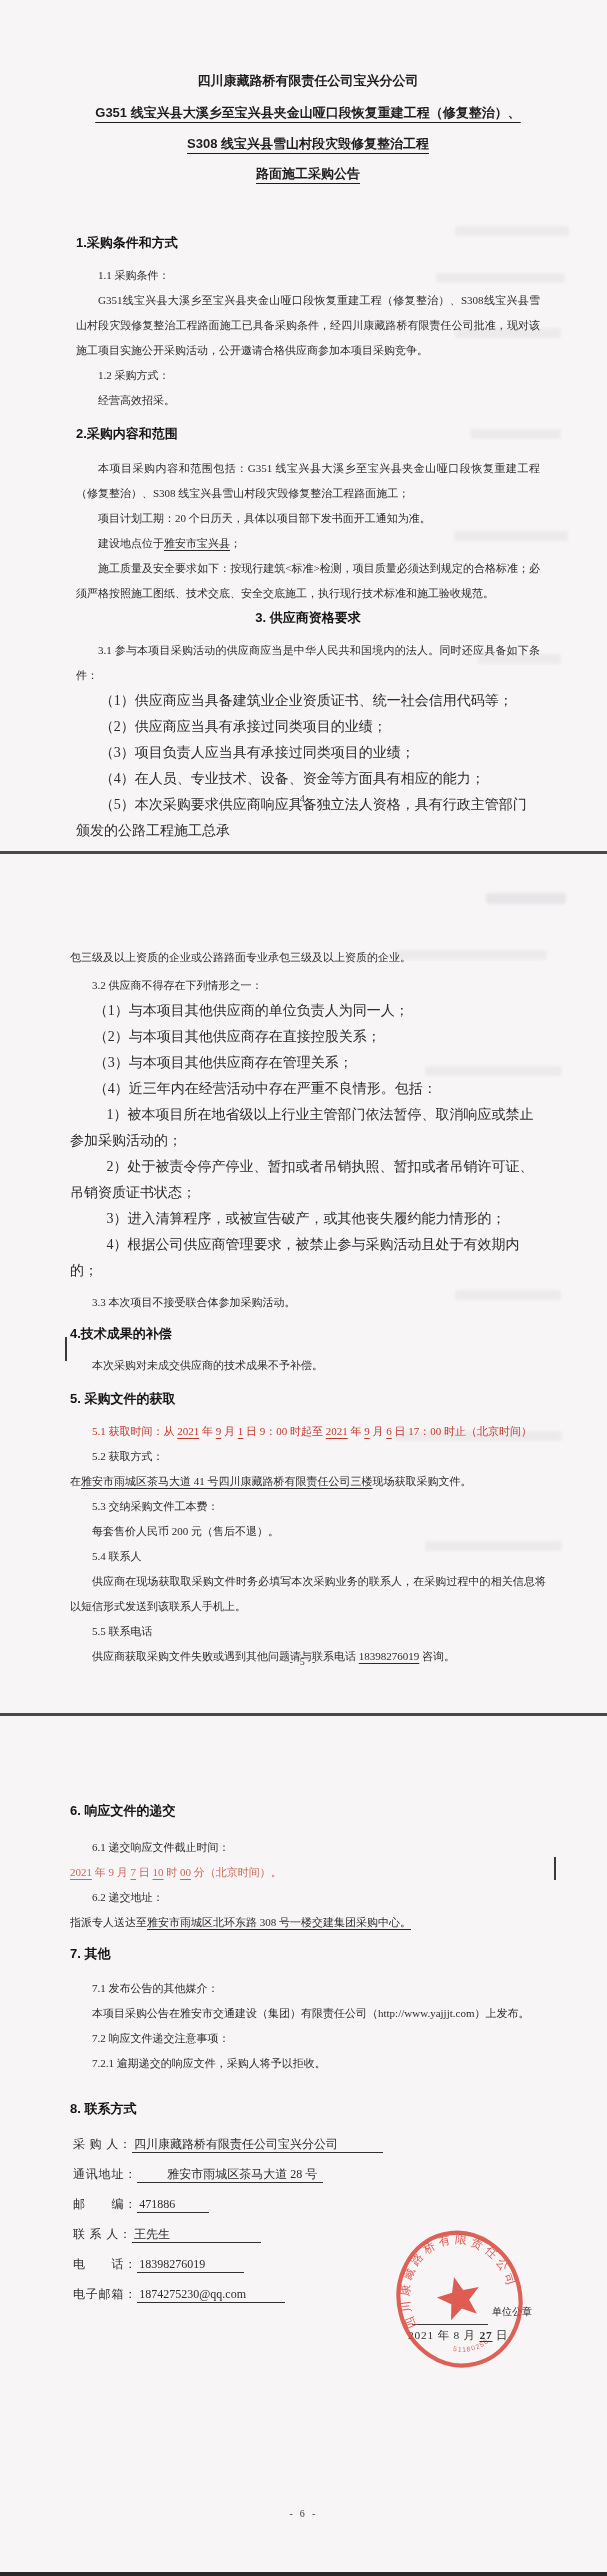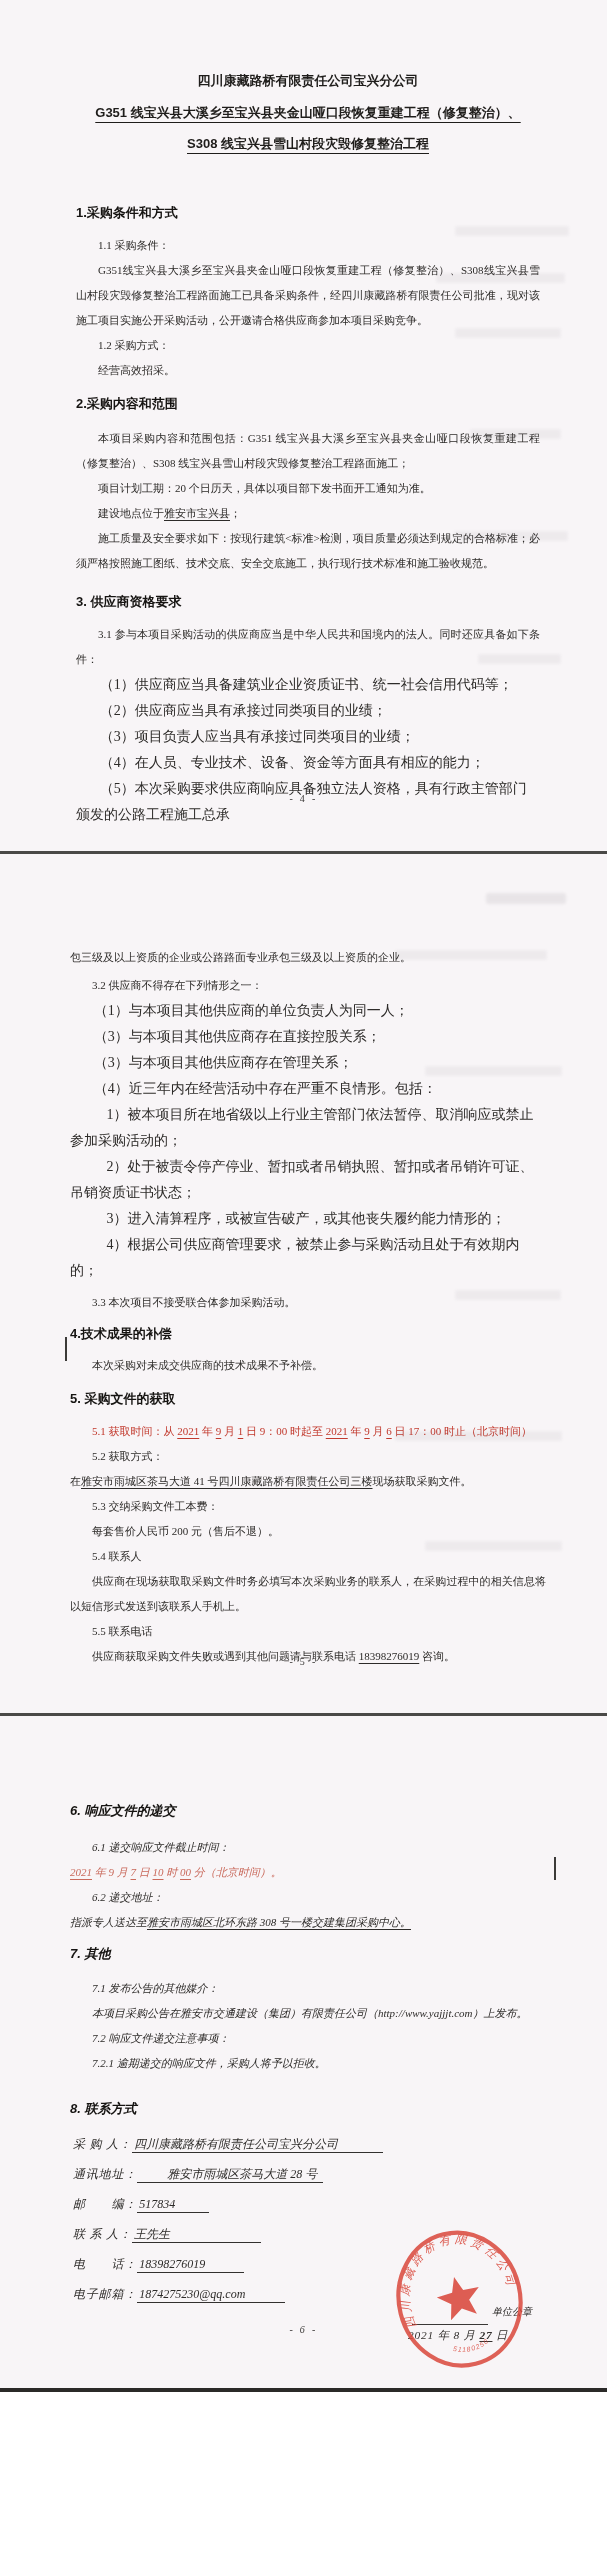--- a/index.html
+++ b/index.html
@@ -1,20 +1,20 @@
 <!DOCTYPE html>
 <html style="font-size:12px"><head>
 <meta charset="utf-8">
 <style>
   html,body{margin:0;padding:0;background:#ffffff;}
   body{width:607px;font-family:"Liberation Serif",serif;}
   .page{position:relative;width:607px;background:#f8f5f7;overflow:hidden;box-sizing:border-box;color:#2d2b29;}
   .page-1{height:851px;padding:71px 67px 0 76px;}
   .page-2{height:859px;padding:91px 61px 0 70px;}
-  .page-3{height:672px;padding:85px 61px 0 70px;font-style:italic;}
+  .page-3{height:856px;padding:85px 61px 0 70px;}
   .sep{height:3px;background:#4a4947;}
   .bottom-line{height:3.8px;background:#2b2a28;}
 
   .title{margin:0;text-align:center;font-family:"Liberation Sans",sans-serif;font-weight:bold;font-size:13px;color:#1f1d1b;line-height:20px;}
   .title.u{text-decoration:underline;text-underline-offset:4.6px;text-decoration-thickness:1.1px;}
   .t2{margin-top:12px;} .t3{margin-top:10.6px;} .t4{margin-top:10px;}
 
   .h{margin:0;font-family:"Liberation Sans",sans-serif;font-weight:bold;font-size:13px;color:#161412;line-height:20px;}
   .p{margin:0;font-size:11px;line-height:25px;text-align:justify;}
   .ind2{text-indent:2em;} .ind17{text-indent:1.7em;} .ind26{text-indent:2.6em;}
@@ -44,34 +44,35 @@
   <div class="ghost" style="left:455px;top:226px;width:114px;height:10px;"></div>
   <div class="ghost" style="left:436px;top:273px;width:129px;height:10px;"></div>
   <div class="ghost" style="left:455px;top:328px;width:106px;height:10px;"></div>
   <div class="ghost" style="left:470px;top:429px;width:91px;height:10px;"></div>
   <div class="ghost" style="left:454px;top:531px;width:114px;height:10px;"></div>
   <div class="ghost" style="left:478px;top:654px;width:83px;height:10px;"></div>
 
   <p class="title">四川康藏路桥有限责任公司宝兴分公司</p>
   <p class="title u t2">G351 线宝兴县大溪乡至宝兴县夹金山哑口段恢复重建工程（修复整治）、</p>
   <p class="title u t3">S308 线宝兴县雪山村段灾毁修复整治工程</p>
+  <p class="title u t4">路面施工采购公告</p>
 
   <p class="h" style="margin-top:49px;">1.采购条件和方式</p>
   <p class="p ind2" style="margin-top:10.6px;">1.1 采购条件：</p>
   <p class="p ind2">G351线宝兴县大溪乡至宝兴县夹金山哑口段恢复重建工程（修复整治）、S308线宝兴县雪山村段灾毁修复整治工程路面施工已具备采购条件，经四川康藏路桥有限责任公司批准，现对该施工项目实施公开采购活动，公开邀请合格供应商参加本项目采购竞争。</p>
   <p class="p ind2">1.2 采购方式：</p>
   <p class="p ind2">经营高效招采。</p>
 
   <p class="h" style="margin-top:10.6px;">2.采购内容和范围</p>
   <p class="p ind2" style="margin-top:12px;">本项目采购内容和范围包括：G351 线宝兴县大溪乡至宝兴县夹金山哑口段恢复重建工程（修复整治）、S308 线宝兴县雪山村段灾毁修复整治工程路面施工；</p>
   <p class="p ind2">项目计划工期：20 个日历天，具体以项目部下发书面开工通知为准。</p>
   <p class="p ind2"><span>建设地点位于</span><span class="ul">雅安市宝兴县</span><span>；</span></p>
   <p class="p ind2">施工质量及安全要求如下：按现行建筑&lt;标准&gt;检测，项目质量必须达到规定的合格标准；必须严格按照施工图纸、技术交底、安全交底施工，执行现行技术标准和施工验收规范。</p>
 
-  <p class="h" style="margin-top:16px;">3. 供应商资格要求</p>
+  <p class="h" style="margin-top:2px;text-align:center;">3. 供应商资格要求</p>
   <p class="p ind2" style="margin-top:10.6px;">3.1 参与本项目采购活动的供应商应当是中华人民共和国境内的法人。同时还应具备如下条件：</p>
   <p class="item ind17">（1）供应商应当具备建筑业企业资质证书、统一社会信用代码等；</p>
   <p class="item ind17">（2）供应商应当具有承接过同类项目的业绩；</p>
   <p class="item ind17">（3）项目负责人应当具有承接过同类项目的业绩；</p>
   <p class="item ind17">（4）在人员、专业技术、设备、资金等方面具有相应的能力；</p>
   <p class="item ind17">（5）本次采购要求供应商响应具备独立法人资格，具有行政主管部门颁发的公路工程施工总承</p>
 
   <div class="pgnum" style="bottom:47px;">- 4 -</div>
 </div>
 
@@ -82,21 +83,21 @@
   <div class="ghost" style="left:395px;top:96px;width:152px;height:10px;"></div>
   <div class="ghost" style="left:425px;top:212px;width:137px;height:10px;"></div>
   <div class="ghost" style="left:455px;top:436px;width:106px;height:10px;"></div>
   <div class="ghost" style="left:395px;top:577px;width:167px;height:10px;"></div>
   <div class="ghost" style="left:425px;top:687px;width:137px;height:10px;"></div>
   <div class="chgbar" style="left:65px;top:483px;height:24px;"></div>
 
   <p class="p">包三级及以上资质的企业或公路路面专业承包三级及以上资质的企业。</p>
   <p class="p ind2" style="margin-top:3px;">3.2 供应商不得存在下列情形之一：</p>
   <p class="item ind17">（1）与本项目其他供应商的单位负责人为同一人；</p>
-  <p class="item ind17">（3）与本项目其他供应商存在直接控股关系；</p>
+  <p class="item ind17">（2）与本项目其他供应商存在直接控股关系；</p>
   <p class="item ind17">（3）与本项目其他供应商存在管理关系；</p>
   <p class="item ind17">（4）近三年内在经营活动中存在严重不良情形。包括：</p>
   <p class="item ind26">1）被本项目所在地省级以上行业主管部门依法暂停、取消响应或禁止参加采购活动的；</p>
   <p class="item ind26">2）处于被责令停产停业、暂扣或者吊销执照、暂扣或者吊销许可证、吊销资质证书状态；</p>
   <p class="item ind26">3）进入清算程序，或被宣告破产，或其他丧失履约能力情形的；</p>
   <p class="item ind26">4）根据公司供应商管理要求，被禁止参与采购活动且处于有效期内的；</p>
   <p class="p ind2" style="margin-top:6px;">3.3 本次项目不接受联合体参加采购活动。</p>
 
   <p class="h" style="margin-top:9px;">4.技术成果的补偿</p>
   <p class="p ind2" style="margin-top:9px;">本次采购对未成交供应商的技术成果不予补偿。</p>
@@ -128,21 +129,21 @@
 
   <p class="h" style="margin-top:9px;">7. 其他</p>
   <p class="p ind2" style="margin-top:12px;">7.1 发布公告的其他媒介：</p>
   <p class="p ind2">本项目采购公告在雅安市交通建设（集团）有限责任公司（http://www.yajjjt.com）上发布。</p>
   <p class="p ind2">7.2 响应文件递交注意事项：</p>
   <p class="p ind2">7.2.1 逾期递交的响应文件，采购人将予以拒收。</p>
 
   <p class="h" style="margin-top:23px;">8. 联系方式</p>
   <p class="crow" style="margin-top:12px;"><span class="clabel">采 购 人：</span><span class="cval" style="min-width:243px;">四川康藏路桥有限责任公司宝兴分公司</span></p>
   <p class="crow"><span class="clabel">通讯地址：</span><span class="cval" style="min-width:178px;text-align:right;">雅安市雨城区茶马大道 28 号</span></p>
-  <p class="crow"><span class="clabel">邮　　编：</span><span class="cval" style="min-width:64px;">517834</span></p>
+  <p class="crow"><span class="clabel">邮　　编：</span><span class="cval" style="min-width:64px;">471886</span></p>
   <p class="crow"><span class="clabel">联 系 人：</span><span class="cval" style="min-width:121px;">王先生</span></p>
   <p class="crow"><span class="clabel">电　　话：</span><span class="cval" style="min-width:99px;">18398276019</span></p>
   <p class="crow"><span class="clabel">电子邮箱：</span><span class="cval" style="min-width:140px;">1874275230@qq.com</span></p>
 
   <div class="seal-line"></div>
   <div class="seal-label">单位公章</div>
   <div class="seal-date"><span>2021 年 8 月 </span><span class="day">27</span><span> 日</span></div>
 
   <div class="seal-wrap">
     <svg viewBox="0 0 190 200" width="144" height="152">

